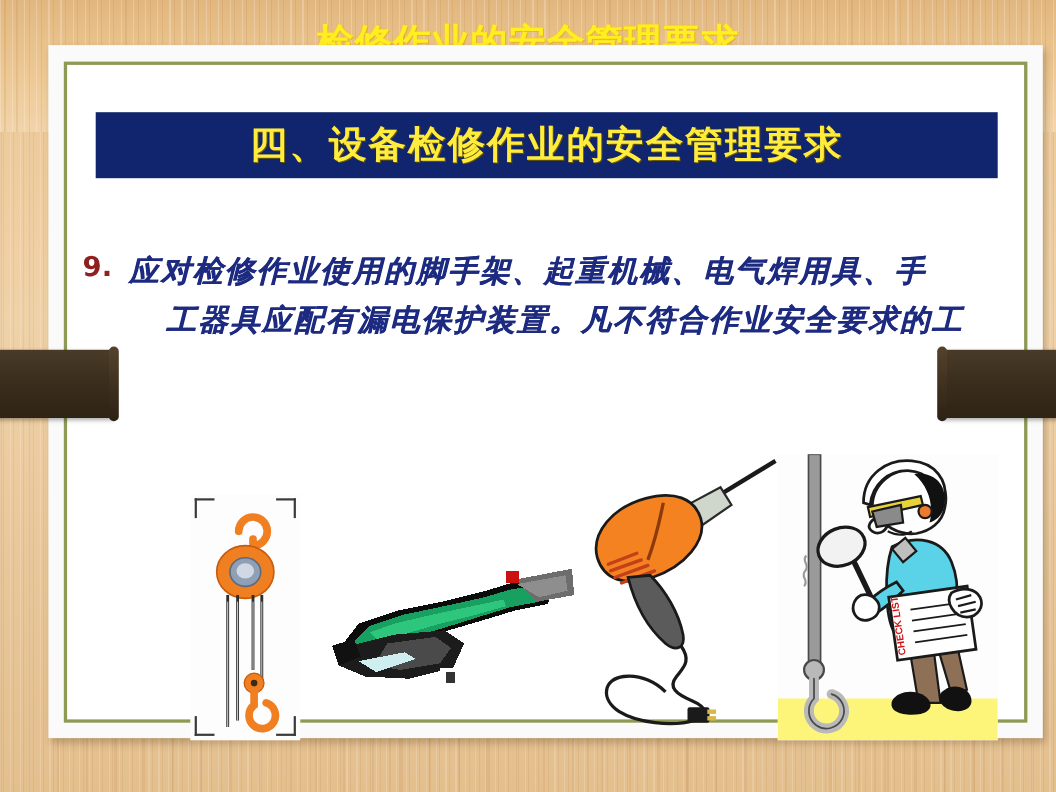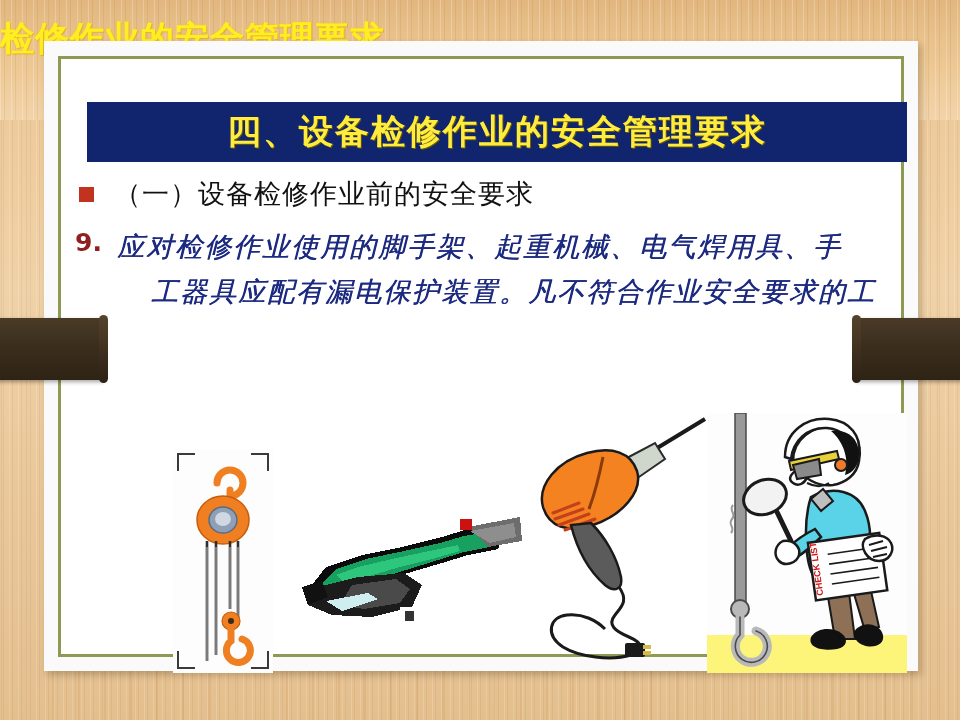--- a/index.html
+++ b/index.html
@@ -31,35 +31,36 @@
         rgba(255,255,255,0.22) 0px, rgba(255,255,255,0.22) 1px,
         rgba(0,0,0,0) 1px, rgba(0,0,0,0) 4px,
         rgba(160,105,50,0.13) 4px, rgba(160,105,50,0.13) 5px,
         rgba(0,0,0,0) 5px, rgba(0,0,0,0) 11px),
       linear-gradient(180deg,#e2b77f 0%, #edc894 55%, #f2d4aa 100%);
   }
 
   
   .back-title{
     position:absolute;left:0;top:16px;width:960px;
-    text-align:left;
+    text-align:center;
     font-size:34px;font-weight:bold;letter-spacing:1px;
     color:#ffee22;
     text-shadow:0 0 2px rgba(255,200,0,0.9), 1px 1px 0 rgba(210,160,0,0.55);
     font-family:"DejaVu Sans","Liberation Sans",sans-serif;
     white-space:nowrap;
     z-index:2;
   }
 
   
   .panel{
     position:absolute;left:44px;top:41px;width:874px;height:630px;
     background:#fafafa;
     box-shadow:3px 4px 7px rgba(70,45,15,0.28);
     z-index:4;
+    padding-left:30px;
   }
   .panel-inner{
     position:absolute;left:14px;top:15px;right:14px;bottom:14px;
     border:3px solid #8d9a54;
     background:#ffffff;
   }
 
   
   .title-bar{
     position:absolute;left:26px;top:43px;width:820px;height:60px;
@@ -91,21 +92,21 @@
   }
   .body-row{display:flex;align-items:flex-start;}
   .num{
     color:#8e2020;font-size:25px;font-weight:bold;flex:0 0 auto;
     width:42px;text-align:left;padding-top:4px;
     font-family:"DejaVu Sans","Liberation Sans",sans-serif;
   }
   .body-lines{flex:1 1 auto;}
   .bline{
     color:#1c2a80;font-size:27px;line-height:45px;letter-spacing:2px;
-    font-weight:normal;font-style:italic;white-space:nowrap;
+    font-weight:bold;font-style:italic;white-space:nowrap;
     font-family:"DejaVu Sans","Liberation Sans",sans-serif;
     text-shadow:0.5px 0 0 #1c2a80;
   }
   .bline.indent{padding-left:34px;}
 
   
   .bar{position:absolute;height:62px;z-index:9;}
   .bar .body{
     position:absolute;top:0;bottom:0;left:0;right:0;
     background:linear-gradient(180deg,#4a3b28 0%,#3b2e1d 45%,#2e2314 100%);
@@ -141,24 +142,20 @@
 
   <div class="back-title">检修作业的安全管理要求</div>
 
   <div class="panel">
     <div class="panel-inner">
 
       <div class="title-bar">
         <span class="t">四、设备检修作业的安全管理要求</span>
       </div>
 
-      <div class="sub-row">
-        <span class="bullet"></span>
-        <span class="sub-text">（一）设备检修作业前的安全要求</span>
-      </div>
 
       <div class="body-wrap">
         <div class="body-row">
           <div class="num">9.</div>
           <div class="body-lines">
             <div class="bline">应对检修作业使用的脚手架、起重机械、电气焊用具、手</div>
             <div class="bline indent">工器具应配有漏电保护装置。凡不符合作业安全要求的工</div>
           </div>
         </div>
       </div>

